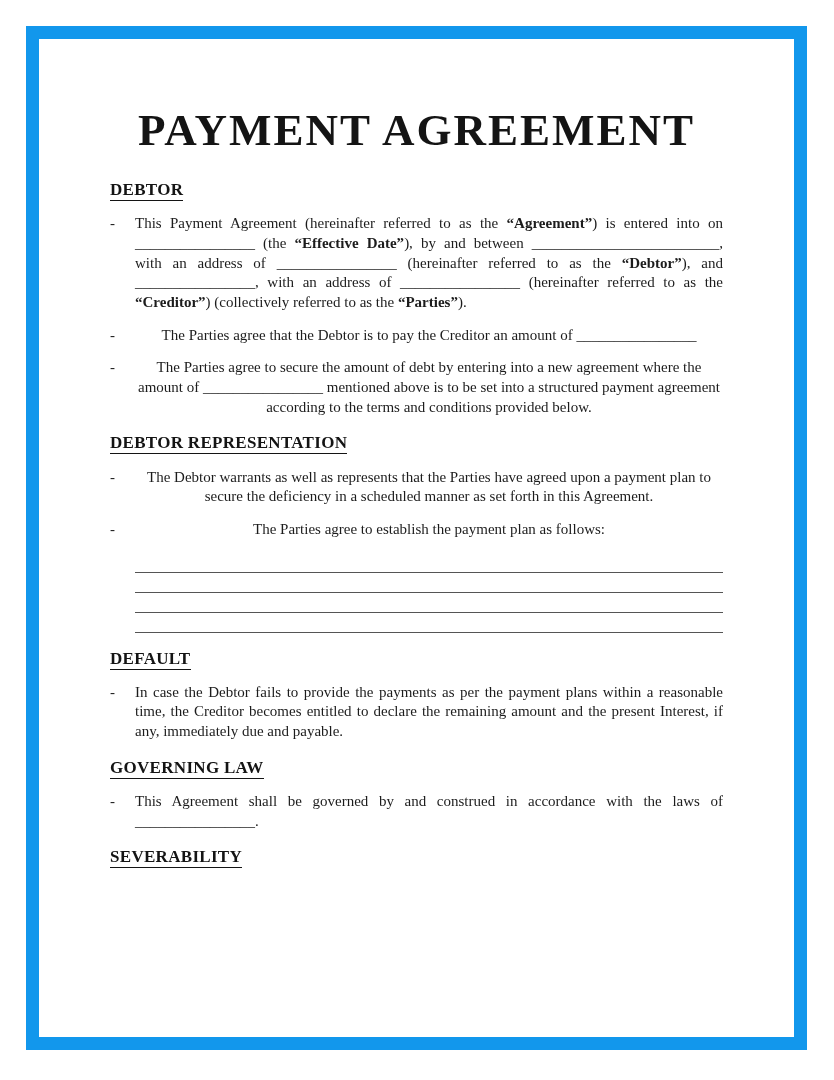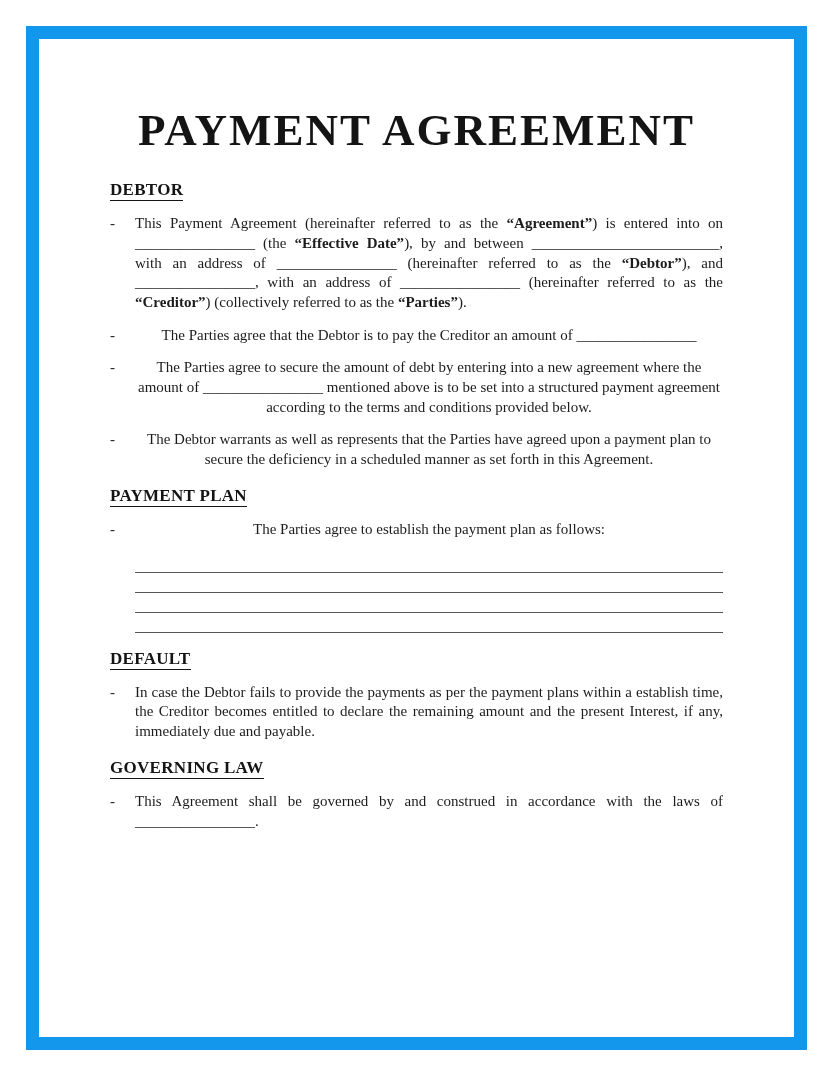--- a/index.html
+++ b/index.html
@@ -100,52 +100,55 @@
           <span class="dash">-</span>
           <p class="t">The Parties agree that the Debtor is to pay the Creditor an amount of ________________</p>
         </div>
         <div class="bullet">
           <span class="dash">-</span>
           <p class="t">The Parties agree to secure the amount of debt by entering into a new agreement where the amount of ________________ mentioned above is to be set into a structured payment agreement according to the terms and conditions provided below.</p>
         </div>
       </section>
 
       <section>
+        <h2 class="sec-heading"><span class="hu">DEBTOR REPRESENTATION</span></h2>
         <div class="bullet">
           <span class="dash">-</span>
           <p class="t">The Debtor warrants as well as represents that the Parties have agreed upon a payment plan to secure the deficiency in a scheduled manner as set forth in this Agreement.</p>
         </div>
       </section>
 
       <section>
-        <h2 class="sec-heading"><span class="hu">PAYMENT PLAN</span></h2>
         <div class="bullet">
           <span class="dash">-</span>
           <p class="t">The Parties agree to establish the payment plan as follows:</p>
         </div>
         <div class="blank-lines">
           <div class="blank-line"></div>
           <div class="blank-line"></div>
           <div class="blank-line"></div>
           <div class="blank-line"></div>
         </div>
       </section>
 
       <section>
         <h2 class="sec-heading"><span class="hu">DEFAULT</span></h2>
         <div class="bullet">
           <span class="dash">-</span>
-          <p class="t justify">In case the Debtor fails to provide the payments as per the payment plans within a establish time, the Creditor becomes entitled to declare the remaining amount and the present Interest, if any, immediately due and payable.</p>
+          <p class="t justify">In case the Debtor fails to provide the payments as per the payment plans within a reasonable time, the Creditor becomes entitled to declare the remaining amount and the present Interest, if any, immediately due and payable.</p>
         </div>
       </section>
 
       <section>
         <h2 class="sec-heading"><span class="hu">GOVERNING LAW</span></h2>
         <div class="bullet">
           <span class="dash">-</span>
           <p class="t justify">This Agreement shall be governed by and construed in accordance with the laws of ________________.</p>
         </div>
       </section>
 
+      <section>
+        <h2 class="sec-heading"><span class="hu">SEVERABILITY</span></h2>
+      </section>
 
     </div>
   </div>
 </div>
 
 </body></html>

